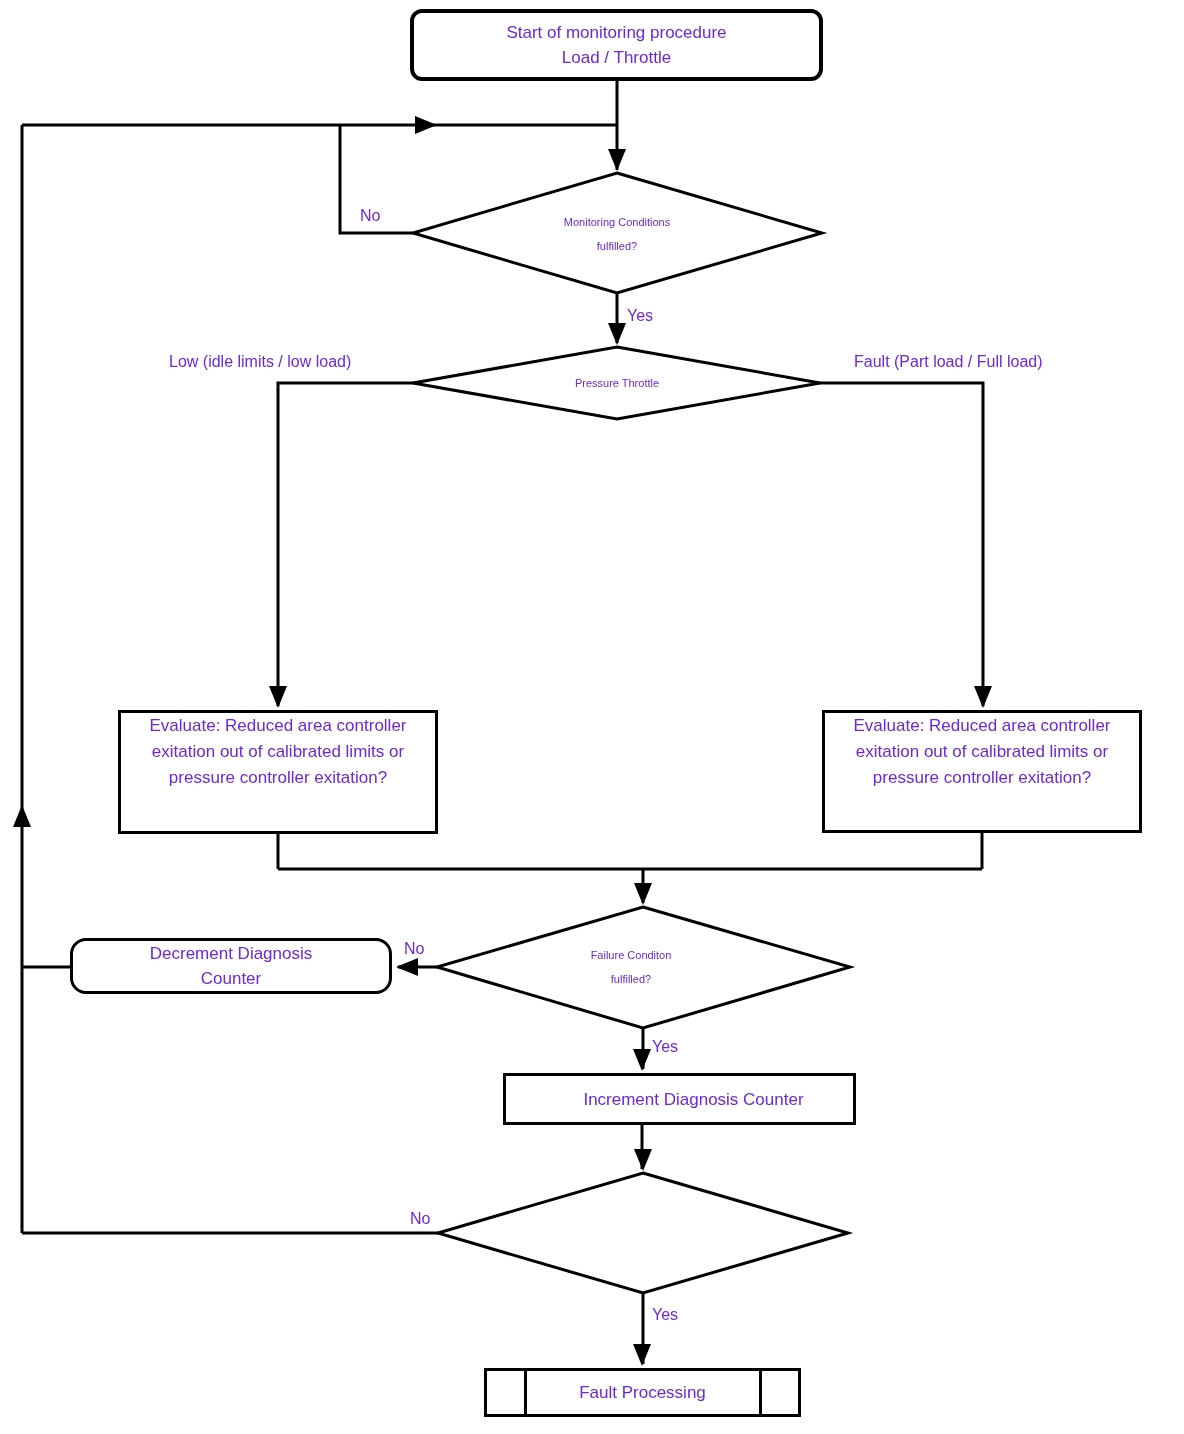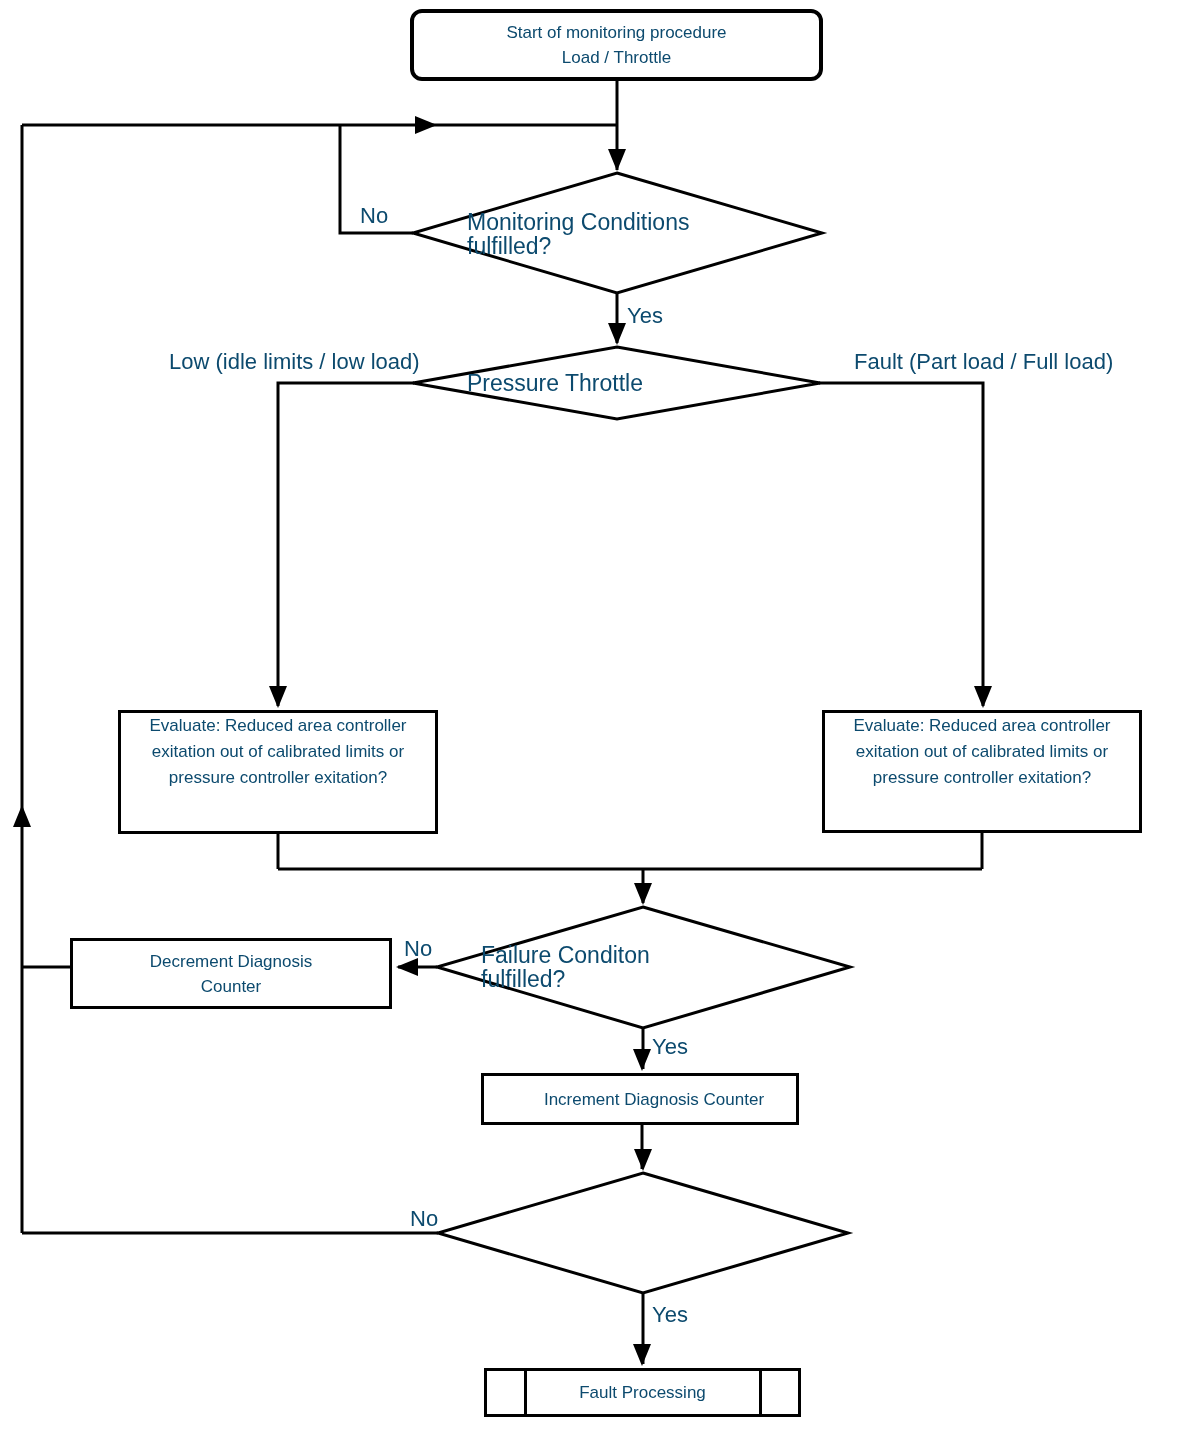--- a/index.html
+++ b/index.html
@@ -6,21 +6,21 @@
     margin: 0;
     padding: 0;
     background: #ffffff;
   }
   .canvas {
     position: relative;
     width: 1184px;
     height: 1434px;
     background: #ffffff;
     font-family: "Liberation Sans", sans-serif;
-    color: #0c4a6e;
+    color: #6d28d9;
     overflow: hidden;
   }
   .wires {
     position: absolute;
     left: 0;
     top: 0;
     width: 1184px;
     height: 1434px;
   }
   .node {
@@ -40,27 +40,28 @@
   }
   .start {
     border-width: 4px;
     border-radius: 12px;
   }
   .evalbox {
     line-height: 26px;
   }
   .dtext {
     position: absolute;
+    text-align: center;
     white-space: pre-line;
-    font-size: 23px;
+    font-size: 11px;
     line-height: 24px;
   }
   .elabel {
     position: absolute;
-    font-size: 22px;
+    font-size: 16px;
     line-height: 20px;
     white-space: nowrap;
   }
   .vline {
     position: absolute;
     top: 0;
     bottom: 0;
     width: 3px;
     background: #000000;
   }
@@ -119,26 +120,26 @@
   </div>
 
   <div class="node evalbox" style="left:118px; top:710px; width:320px; height:124px;">Evaluate: Reduced area controller
 exitation out of calibrated limits or
 pressure controller exitation?</div>
 
   <div class="node evalbox" style="left:822px; top:710px; width:320px; height:123px;">Evaluate: Reduced area controller
 exitation out of calibrated limits or
 pressure controller exitation?</div>
 
-  <div class="node flex" style="left:70px; top:938px; width:322px; height:71px;">
+  <div class="node flex" style="left:70px; top:938px; width:322px; height:56px;border-radius:16px;">
     <span>Decrement Diagnosis
 Counter</span>
   </div>
 
-  <div class="node flex" style="left:481px; top:1073px; width:318px; height:52px;padding-left:28px;">
+  <div class="node flex" style="left:503px; top:1073px; width:353px; height:52px;padding-left:28px;">
     <span>Increment Diagnosis Counter</span>
   </div>
 
   <div class="node flex" style="left:484px; top:1368px; width:317px; height:49px;">
     <div class="vline" style="left:37px;"></div>
     <div class="vline" style="right:36px;"></div>
     <span>Fault Processing</span>
   </div>
 
   <div class="dtext" style="left:467px; top:210px; width:300px;">Monitoring Conditions

